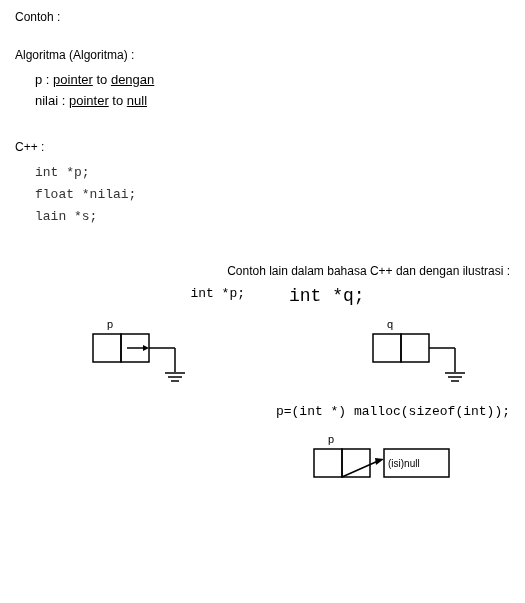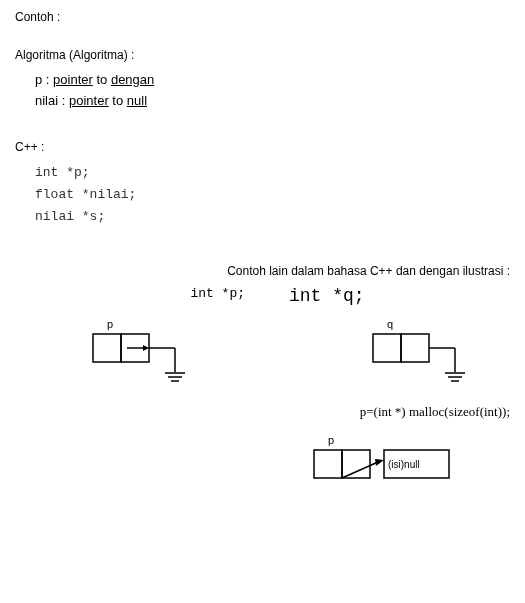--- a/index.html
+++ b/index.html
@@ -50,21 +50,21 @@
     }
     .diagram-row {
       display: flex;
       align-items: flex-start;
       margin-left: 60px;
       margin-bottom: 15px;
     }
     .diagram-left { margin-right: 160px; }
     .diagram-right { }
     .malloc-code {
-      font-family: Liberation Serif, serif;
+      font-family: Liberation Mono, monospace;
       font-size: 13px;
       margin-left: 30px;
       margin-bottom: 12px;
     }
     .malloc-diagram {
       margin-left: 80px;
       position: relative;
     }
   </style>
 </head>
@@ -89,21 +89,21 @@
   </div>
 
   <br>
 
   
   <div class="cpp-section">
     <p class="section-title">C++ :</p>
     <div class="code-block">
       <div>int *p;</div>
       <div>float *nilai;</div>
-      <div>nilai *s;</div>
+      <div>lain *s;</div>
     </div>
   </div>
 
   <br>
 
   
   <div class="illustration-section">
     <p class="section-title">Contoh lain dalam bahasa C++ dan dengan ilustrasi :</p>
 
     <div class="decl-row">

